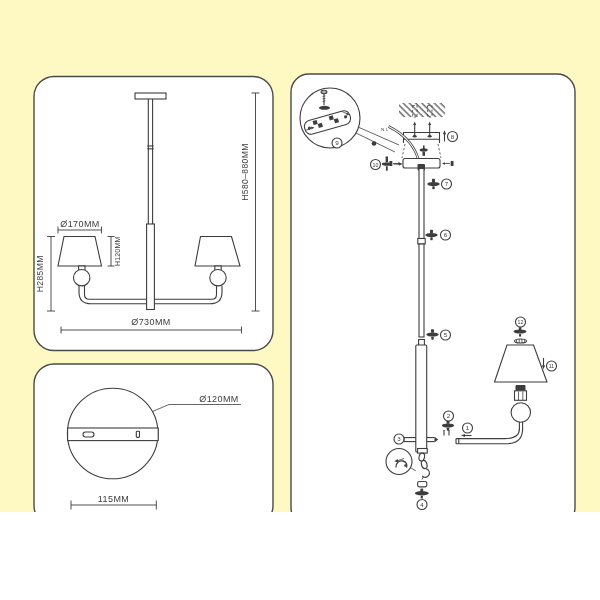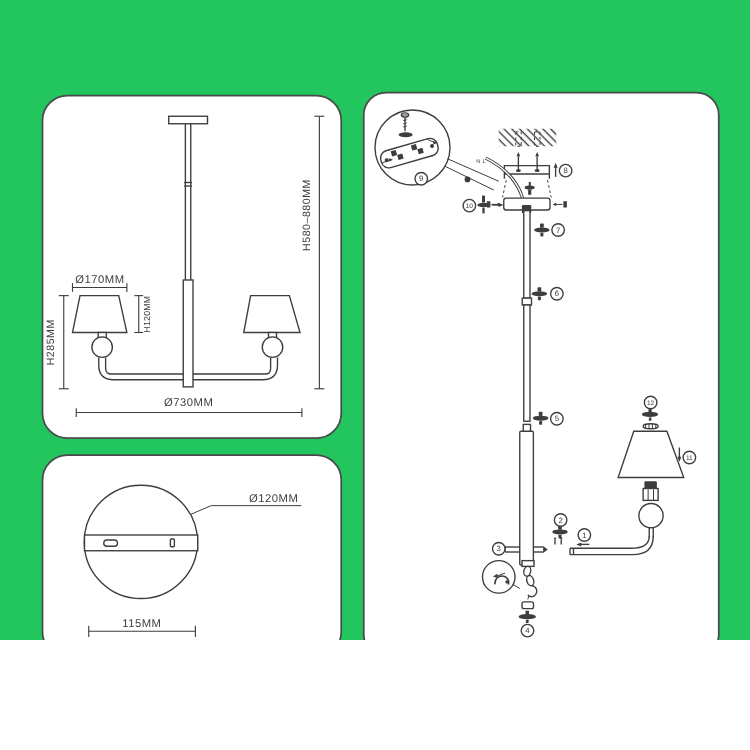--- a/index.html
+++ b/index.html
@@ -1,16 +1,16 @@
 <!DOCTYPE html>
 <html><head>
 <meta charset="utf-8">
 <style>
   html,body{margin:0;padding:0;background:#ffffff;}
-  #sheet{width:600px;height:512px;background:#22c55e;position:relative;font-family:"Liberation Sans","DejaVu Sans",sans-serif;}
+  #sheet{width:600px;height:512px;background:#fef9c3;position:relative;font-family:"Liberation Sans","DejaVu Sans",sans-serif;}
   svg text{fill:#3d3d3d;font-family:"Liberation Sans","DejaVu Sans",sans-serif;}
   .panel{fill:#fff;stroke:#4a4a4a;stroke-width:1.4;}
   .ln{fill:none;stroke:#3d3d3d;stroke-width:1.1;}
   .lnW{fill:#fff;stroke:#3d3d3d;stroke-width:1.1;}
   .thin{fill:none;stroke:#3d3d3d;stroke-width:0.8;}
   .dim{fill:none;stroke:#3d3d3d;stroke-width:0.9;}
   .dash{fill:none;stroke:#3d3d3d;stroke-width:0.8;stroke-dasharray:2.2,2;}
   .dk{fill:#3d3d3d;stroke:none;}
   .mid{text-anchor:middle;}
   .t9{font-size:9px;letter-spacing:0.4px;}

